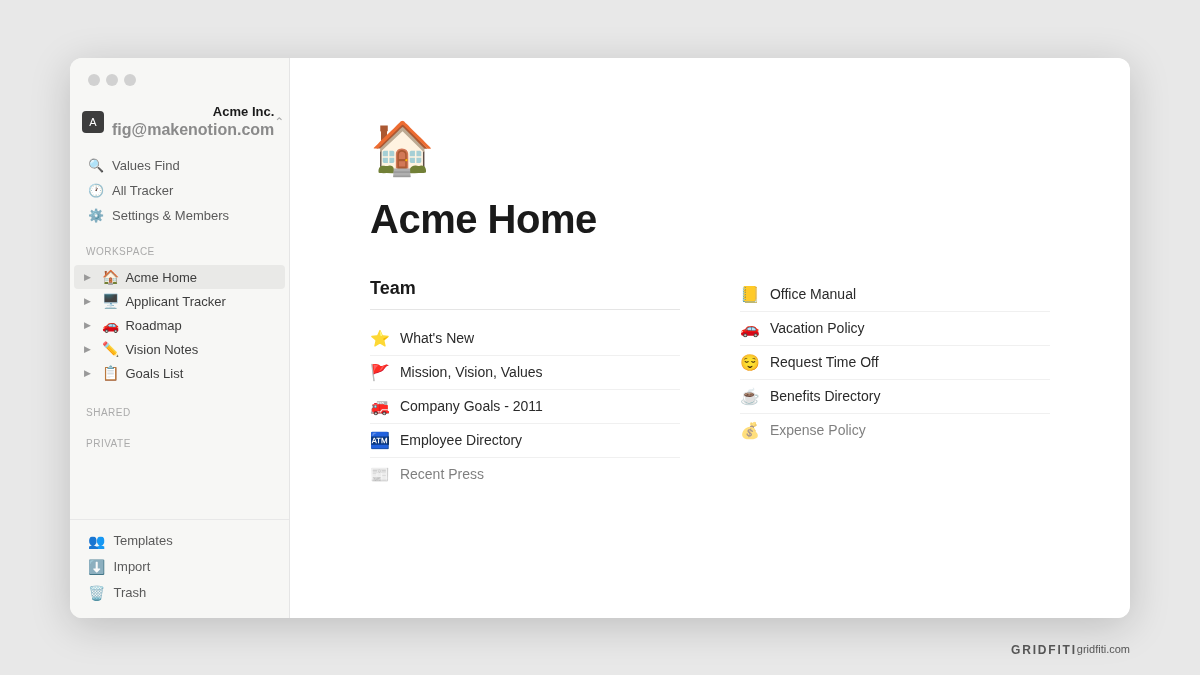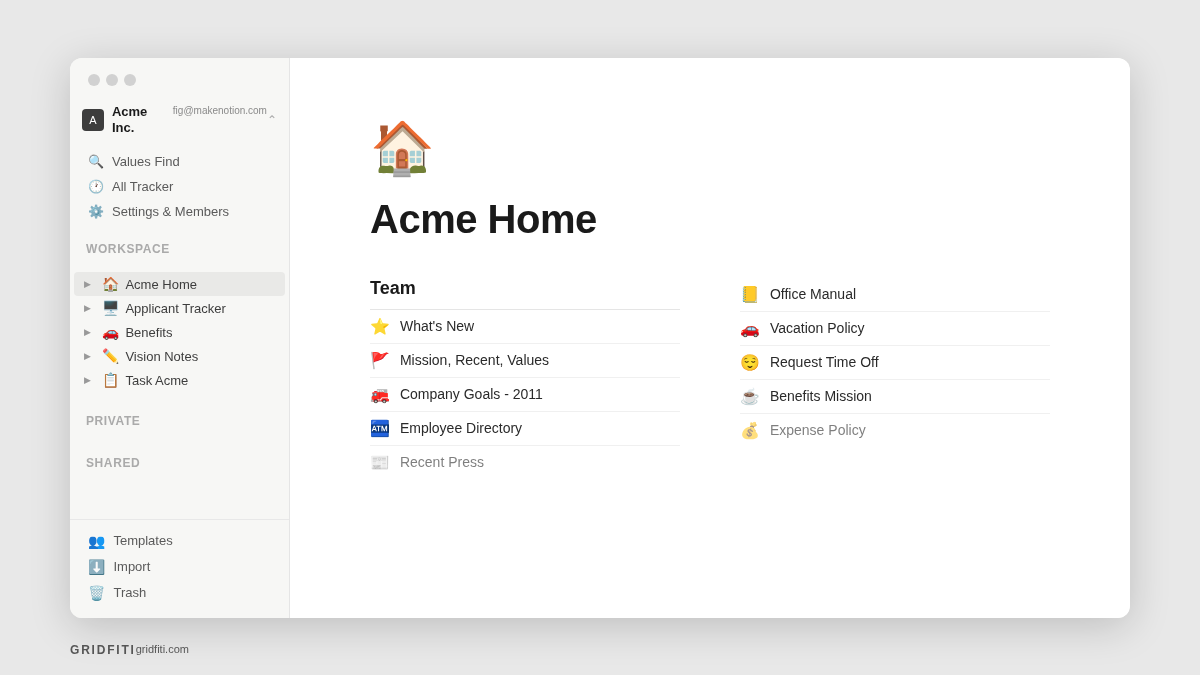--- a/index.html
+++ b/index.html
@@ -68,31 +68,34 @@
       background: #3d3d3d;
       border-radius: 4px;
       display: flex;
       align-items: center;
       justify-content: center;
       font-size: 11px;
       color: white;
     }
     .account-text {
       display: flex;
+      flex-direction: column;
+      align-items: flex-end;
     }
     .account-name {
       font-size: 13px;
       font-weight: 600;
       color: #1a1a1a;
       line-height: 1.3;
     }
     .account-email {
-      font-size: 10px;
+      font-size: 16px;
       color: #8a8a8a;
       line-height: 1.3;
+      font-weight: bold;
     }
     .chevron-icon {
       color: #aaa;
       font-size: 12px;
     }
 
     .sidebar-nav {
       padding: 6px 0;
     }
     .sidebar-nav-item {
@@ -107,26 +110,26 @@
       margin: 0 4px;
     }
     .sidebar-nav-item .nav-icon {
       font-size: 13px;
       color: #8a8a8a;
       width: 16px;
       text-align: center;
     }
 
     .sidebar-section-label {
-      font-size: 12px;
-      font-weight: 700;
+      font-size: 10px;
+      font-weight: 400;
       color: #aaaaaa;
       text-transform: uppercase;
       letter-spacing: 0.05em;
-      padding: 12px 16px 16px;
+      padding: 12px 16px 8px;
     }
 
     .workspace-item {
       display: flex;
       align-items: center;
       gap: 6px;
       padding: 4px 10px;
       cursor: pointer;
       font-size: 13px;
       color: #3d3d3d;
@@ -209,20 +212,21 @@
     }
 
     .page-column {
       flex: 1;
     }
 
     .column-title {
       font-size: 18px;
       font-weight: 700;
       color: #1a1a1a;
+      margin-bottom: 12px;
       padding-bottom: 10px;
       border-bottom: 1px solid #e5e5e5;
     }
 
     .column-list {
       list-style: none;
       padding: 0;
     }
 
     .column-list li {
@@ -244,21 +248,21 @@
     }
 
     
     .footer {
       width: 1200px;
       position: absolute;
       bottom: 18px;
       left: 0;
       right: 0;
       display: flex;
-      justify-content: flex-start;
+      justify-content: flex-end;
       padding: 0 70px;
     }
     .footer-left {
       font-size: 12px;
       font-weight: 700;
       letter-spacing: 0.15em;
       color: #555;
       text-transform: uppercase;
     }
     .footer-right {
@@ -313,36 +317,36 @@
       <span class="item-label">Acme Home</span>
     </div>
     <div class="workspace-item">
       <span class="expand-arrow">▶</span>
       <span class="item-emoji">🖥️</span>
       <span class="item-label">Applicant Tracker</span>
     </div>
     <div class="workspace-item">
       <span class="expand-arrow">▶</span>
       <span class="item-emoji">🚗</span>
-      <span class="item-label">Benefits</span>
+      <span class="item-label">Roadmap</span>
     </div>
     <div class="workspace-item">
       <span class="expand-arrow">▶</span>
       <span class="item-emoji">✏️</span>
       <span class="item-label">Vision Notes</span>
     </div>
     <div class="workspace-item">
       <span class="expand-arrow">▶</span>
       <span class="item-emoji">📋</span>
-      <span class="item-label">Task Acme</span>
+      <span class="item-label">Goals List</span>
     </div>
 
     <div class="shared-private-section">
+      <div class="sidebar-section-label">SHARED</div>
       <div class="sidebar-section-label">PRIVATE</div>
-      <div class="sidebar-section-label">SHARED</div>
     </div>
 
     <div class="sidebar-bottom">
       <div class="bottom-item">
         <span class="bottom-icon">👥</span>
         <span>Templates</span>
       </div>
       <div class="bottom-item">
         <span class="bottom-icon">⬇️</span>
         <span>Import</span>
@@ -365,21 +369,21 @@
 
         <div class="page-column">
           <div class="column-title">Team</div>
           <ul class="column-list">
             <li>
               <span class="list-emoji">⭐</span>
               <span>What's New</span>
             </li>
             <li>
               <span class="list-emoji">🚩</span>
-              <span>Mission, Recent, Values</span>
+              <span>Mission, Vision, Values</span>
             </li>
             <li>
               <span class="list-emoji">🚒</span>
               <span>Company Goals - 2011</span>
             </li>
             <li>
               <span class="list-emoji">🏧</span>
               <span>Employee Directory</span>
             </li>
             <li>
@@ -398,21 +402,21 @@
             <li>
               <span class="list-emoji">🚗</span>
               <span>Vacation Policy</span>
             </li>
             <li>
               <span class="list-emoji">😌</span>
               <span>Request Time Off</span>
             </li>
             <li>
               <span class="list-emoji">☕</span>
-              <span>Benefits Mission</span>
+              <span>Benefits Directory</span>
             </li>
             <li>
               <span class="list-emoji">💰</span>
               <span>Expense Policy</span>
             </li>
           </ul>
         </div>
 
       </div>
     </div>

